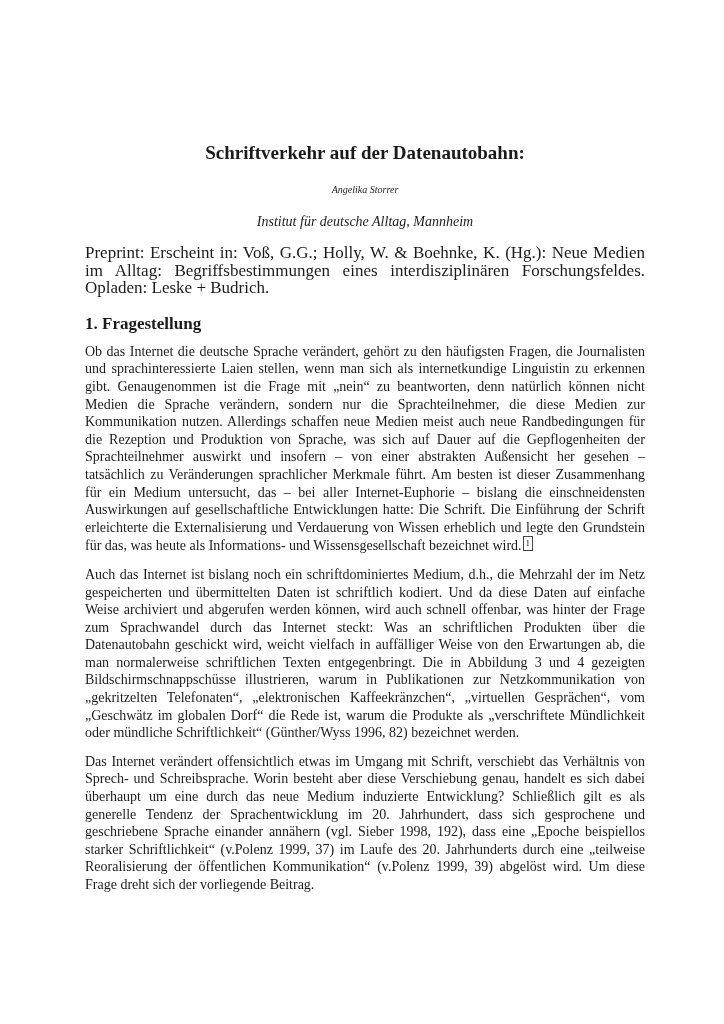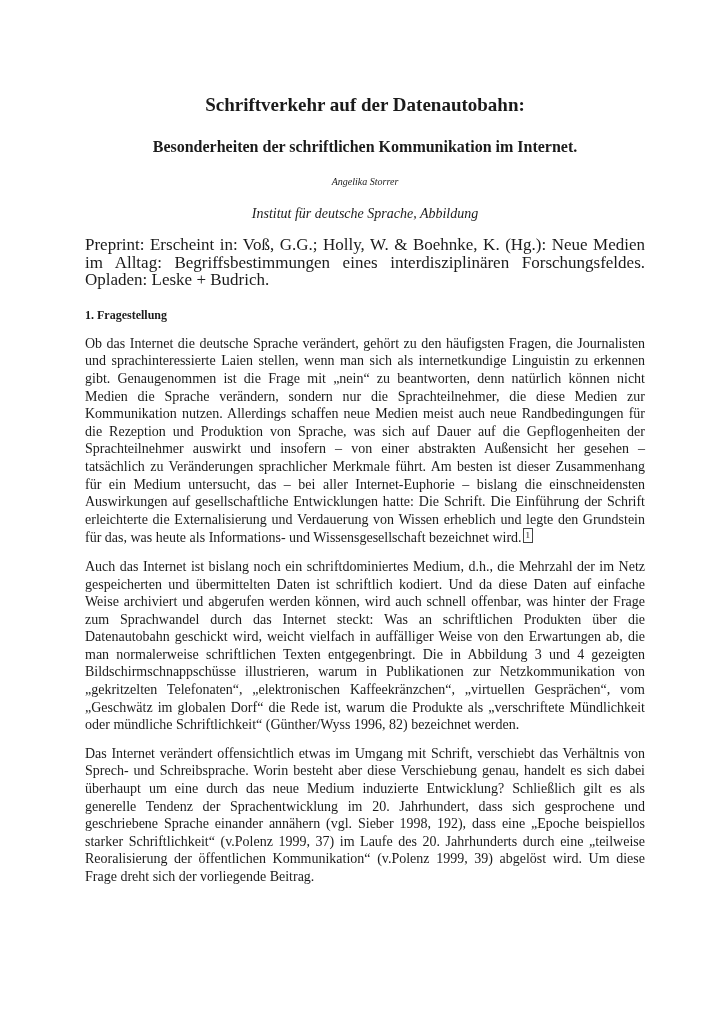--- a/index.html
+++ b/index.html
@@ -14,20 +14,21 @@
     font-family: "Liberation Serif", "DejaVu Serif", serif;
     color: #1b1b1b;
   }
   .page {
     position: relative;
     width: 724px;
     height: 824px;
     box-sizing: border-box;
     padding: 94px 79px 16px 85px;
     background: #ffffff;
+    margin-top: 48px;
   }
   .title {
     font-size: 19px;
     font-weight: bold;
     text-align: center;
     margin: 0;
     line-height: 22px;
   }
   .subtitle {
     font-size: 16px;
@@ -50,21 +51,21 @@
     margin: 15px 0 0 0;
     line-height: 17px;
   }
   .preprint {
     font-size: 17px;
     text-align: justify;
     margin: 14px 0 0 0;
     line-height: 17.6px;
   }
   .section-heading {
-    font-size: 12px;
+    font-size: 17px;
     font-weight: bold;
     margin: 18px 0 0 0;
     line-height: 17px;
     font-family: Liberation Serif, serif;
   }
   p.body-par {
     font-size: 14px;
     text-align: justify;
     margin: 11px 0 0 0;
     line-height: 17.6px;
@@ -100,25 +101,24 @@
     margin-right: 2px;
   }
 </style>
 </head>
 <body>
 
 <div class="page">
 
   <h1 class="title">Schriftverkehr auf der Datenautobahn:</h1>
 
-  <h2 class="subtitle">Besonderheiten der schriftlichen Kommunikation im Internet.</h2>
 
   <p class="author">Angelika Storrer</p>
 
-  <p class="affiliation">Institut für deutsche Sprache, Abbildung</p>
+  <p class="affiliation">Institut für deutsche Alltag, Mannheim</p>
 
   <p class="preprint">Preprint: Erscheint in: Voß, G.G.; Holly, W. &amp; Boehnke, K. (Hg.): Neue Medien im Alltag: Begriffsbestimmungen eines interdisziplinären Forschungsfeldes. Opladen: Leske + Budrich.</p>
 
   <h3 class="section-heading">1. Fragestellung</h3>
 
   <p class="body-par"><span>Ob das Internet die deutsche Sprache verändert, gehört zu den häufigsten Fragen, die Journalisten und sprachinteressierte Laien stellen, wenn man sich als internetkundige Linguistin zu erkennen gibt. Genaugenommen ist die Frage mit „nein“ zu beantworten, denn natürlich können nicht Medien die Sprache verändern, sondern nur die Sprachteilnehmer, die diese Medien zur Kommunikation nutzen. Allerdings schaffen neue Medien meist auch neue Randbedingungen für die Rezeption und Produktion von Sprache, was sich auf Dauer auf die Gepflogenheiten der Sprachteilnehmer auswirkt und insofern – von einer abstrakten Außensicht her gesehen – tatsächlich zu Veränderungen sprachlicher Merkmale führt. Am besten ist dieser Zusammenhang für ein Medium untersucht, das – bei aller Internet-Euphorie – bislang die einschneidensten Auswirkungen auf gesellschaftliche Entwicklungen hatte: Die Schrift. Die Einführung der Schrift erleichterte die Externalisierung und Verdauerung von Wissen erheblich und legte den Grundstein für das, was heute als Informations- und Wissensgesellschaft bezeichnet wird.</span><sup class="fn-marker-box">1</sup></p>
 
   <p class="body-par">Auch das Internet ist bislang noch ein schriftdominiertes Medium, d.h., die Mehrzahl der im Netz gespeicherten und übermittelten Daten ist schriftlich kodiert. Und da diese Daten auf einfache Weise archiviert und abgerufen werden können, wird auch schnell offenbar, was hinter der Frage zum Sprachwandel durch das Internet steckt: Was an schriftlichen Produkten über die Datenautobahn geschickt wird, weicht vielfach in auffälliger Weise von den Erwartungen ab, die man normalerweise schriftlichen Texten entgegenbringt. Die in Abbildung 3 und 4 gezeigten Bildschirmschnappschüsse illustrieren, warum in Publikationen zur Netzkommunikation von „gekritzelten Telefonaten“, „elektronischen Kaffeekränzchen“, „virtuellen Gesprächen“, vom „Geschwätz im globalen Dorf“ die Rede ist, warum die Produkte als „verschriftete Mündlichkeit oder mündliche Schriftlichkeit“ (Günther/Wyss 1996, 82) bezeichnet werden.</p>
 
   <p class="body-par">Das Internet verändert offensichtlich etwas im Umgang mit Schrift, verschiebt das Verhältnis von Sprech- und Schreibsprache. Worin besteht aber diese Verschiebung genau, handelt es sich dabei überhaupt um eine durch das neue Medium induzierte Entwicklung? Schließlich gilt es als generelle Tendenz der Sprachentwicklung im 20. Jahrhundert, dass sich gesprochene und geschriebene Sprache einander annähern (vgl. Sieber 1998, 192), dass eine „Epoche beispiellos starker Schriftlichkeit“ (v.Polenz 1999, 37) im Laufe des 20. Jahrhunderts durch eine „teilweise Reoralisierung der öffentlichen Kommunikation“ (v.Polenz 1999, 39) abgelöst wird. Um diese Frage dreht sich der vorliegende Beitrag.</p>

